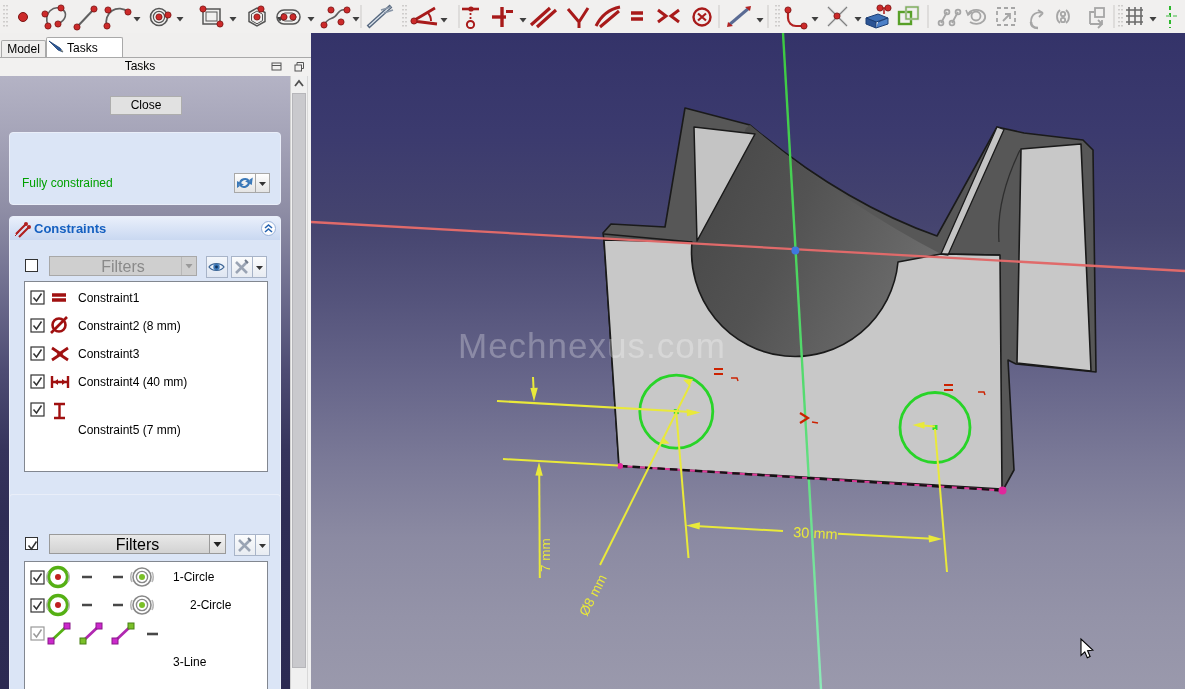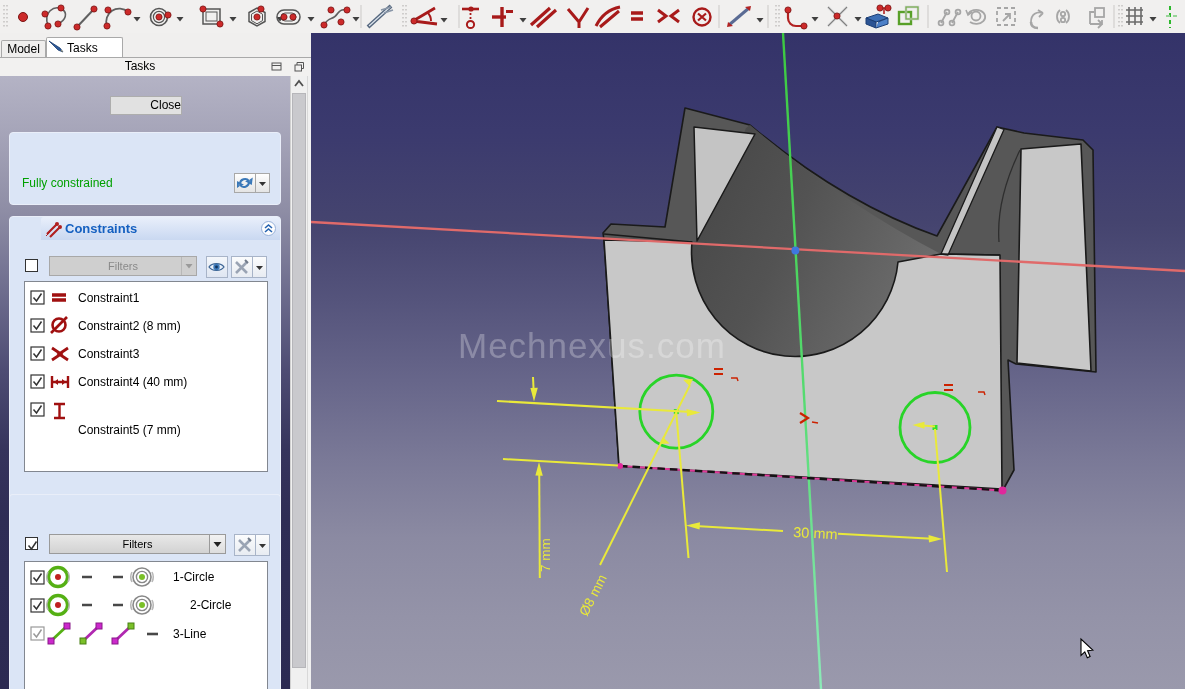--- a/index.html
+++ b/index.html
@@ -13,27 +13,27 @@
   #tabTasks{left:46px;top:4px;width:77px;height:21px;background:#ffffff;border:1px solid #a9a9a9;border-bottom:none;
      line-height:20px;border-radius:2px 2px 0 0;}
   #tabline{left:0;top:57px;width:311px;height:1px;background:#a9a9a9;}
   #titlebar{left:0;top:58px;width:311px;height:18px;background:#f2f1f0;font-size:12px;color:#000;}
   #panel{left:0;top:76px;width:311px;height:613px;
     background:linear-gradient(180deg,#b4b3c5 0%,#a6a5b9 9%,#8e8da5 22%,#6e6d8e 35%,#4e4c73 48%,#36345c 61%,#2f2d55 72%,#2c2a52 100%);}
   #vscroll{position:absolute;left:290px;top:0px;width:21px;height:613px;background:#f0f0f0;border-left:1px solid #d0d0d0;box-sizing:border-box;}
   #vthumb{position:absolute;left:1px;top:17px;width:14px;height:575px;background:#c9c9cd;border:1px solid #b6b6ba;box-sizing:border-box;}
   #vsline{position:absolute;left:16px;top:0;width:1px;height:613px;background:#d8d8d8;}
   #closebtn{left:110px;top:20px;width:70px;height:17px;background:#e1e1e1;border:1px solid #adadad;
-     font-size:12px;text-align:right;line-height:16px;color:#000;}
+     font-size:12px;text-align:center;line-height:16px;color:#000;}
   .gbox{position:absolute;left:9px;width:272px;background:#dbe5f6;border:1px solid #e9eef9;border-radius:4px;box-sizing:border-box;}
   .ghead{position:relative;height:23px;background:linear-gradient(180deg,#e9effb,#c9d8f1);border-radius:3px 3px 0 0;
      font-size:13px;font-weight:bold;color:#1560c0;line-height:23px;}
   .ghead .ttl{position:absolute;left:24px;top:0;}
   .chev{position:absolute;right:4px;top:4px;width:15px;height:15px;}
-  .combo{position:absolute;box-sizing:border-box;border:1px solid #9a9a9a;font-size:11px;}
+  .combo{position:absolute;box-sizing:border-box;border:1px solid #9a9a9a;font-size:16px;}
   .lbox{position:absolute;left:14px;width:244px;background:#ffffff;border:1px solid #828790;box-sizing:border-box;}
   .cbx{position:absolute;width:13px;height:13px;background:#fff;border:1px solid #333;box-sizing:border-box;}
   .itxt{position:absolute;font-size:12px;color:#000;line-height:13px;}
   #viewport{left:311px;top:33px;width:874px;height:656px;
     background:linear-gradient(180deg,#343369 0%,#3b3a6e 15%,#45446f 29%,#55547c 41%,#67668a 53%,#7a7997 65%,#8b8aa2 77%,#9493a8 89%,#9a99ac 100%);}
 </style>
 </head>
 <body>
 <div class="abs" id="toolbar">
 <svg width="1185" height="33">
@@ -223,21 +223,21 @@
         <path d="M12,6 a5,5 0 0 1 -9,3 l1.5,-0.5 -3.5,-2 -0.5,4 1.5,-1" fill="none" stroke="#3a78b8" stroke-width="2"></path>
       </svg>
     </div>
     <div style="position:absolute;left:245px;top:40px;width:13px;height:18px;background:linear-gradient(#fefefe,#e4e4e4);border:1px solid #a8a8a8;">
       <svg width="13" height="18">
           <path d="M3,8 h7 l-3.5,4 z" fill="#333"></path>
         </svg>
     </div>
   </div>
 
-  <div class="gbox" style="top:140px;height:287px;padding-left:31px;">
+  <div class="gbox" style="top:140px;height:287px;">
     <div class="ghead">
       <svg width="18" height="18" style="position:absolute;left:4px;top:3px">
         <path d="M2,14 L12,4 M5,17 L15,7" stroke="#b02020" stroke-width="2.2"></path>
         <circle cx="12" cy="4" r="2" fill="#b02020"></circle>
           <circle cx="15" cy="7" r="2" fill="#b02020"></circle>
         <path d="M1,16 l4,-4" stroke="#b02020" stroke-width="1"></path>
       </svg>
       <span class="ttl">Constraints</span>
       <svg class="chev" width="15" height="15">
         <circle cx="7.5" cy="7.5" r="7" fill="#fdfdfe" stroke="#96b0d8" stroke-width="1"></circle>
@@ -353,21 +353,21 @@
       <rect x="57" y="80" width="6" height="6" fill="#7ac028" stroke="#488014" stroke-width="1"></rect>
       <rect x="73" y="65" width="6" height="6" fill="#cc28cc" stroke="#881888" stroke-width="1"></rect>
       <path d="M92,83 L108,68" stroke="#b028b0"></path>
       <rect x="89" y="80" width="6" height="6" fill="#cc28cc" stroke="#881888" stroke-width="1"></rect>
       <rect x="105" y="65" width="6" height="6" fill="#7ac028" stroke="#488014" stroke-width="1"></rect>
     </g>
     <path d="M124,76 h11" stroke="#484848" stroke-width="2.6"></path>
   </svg>
   <div class="itxt" style="left:173px;top:495px;">1-Circle</div>
   <div class="itxt" style="left:190px;top:523px;">2-Circle</div>
-  <div class="itxt" style="left:173px;top:552px;">3-Line</div>
+  <div class="itxt" style="left:173px;top:580px;">3-Line</div>
 
   <div id="vscroll">
     <svg width="16" height="17">
         <path d="M4,10 l4,-5 4,5" fill="none" stroke="#505050" stroke-width="1.8"></path>
       </svg>
     <div id="vthumb"></div><div id="vsline"></div>
   </div>
 </div>
 <div class="abs" id="viewport">
 <svg width="874" height="656" viewBox="311 33 874 656">

